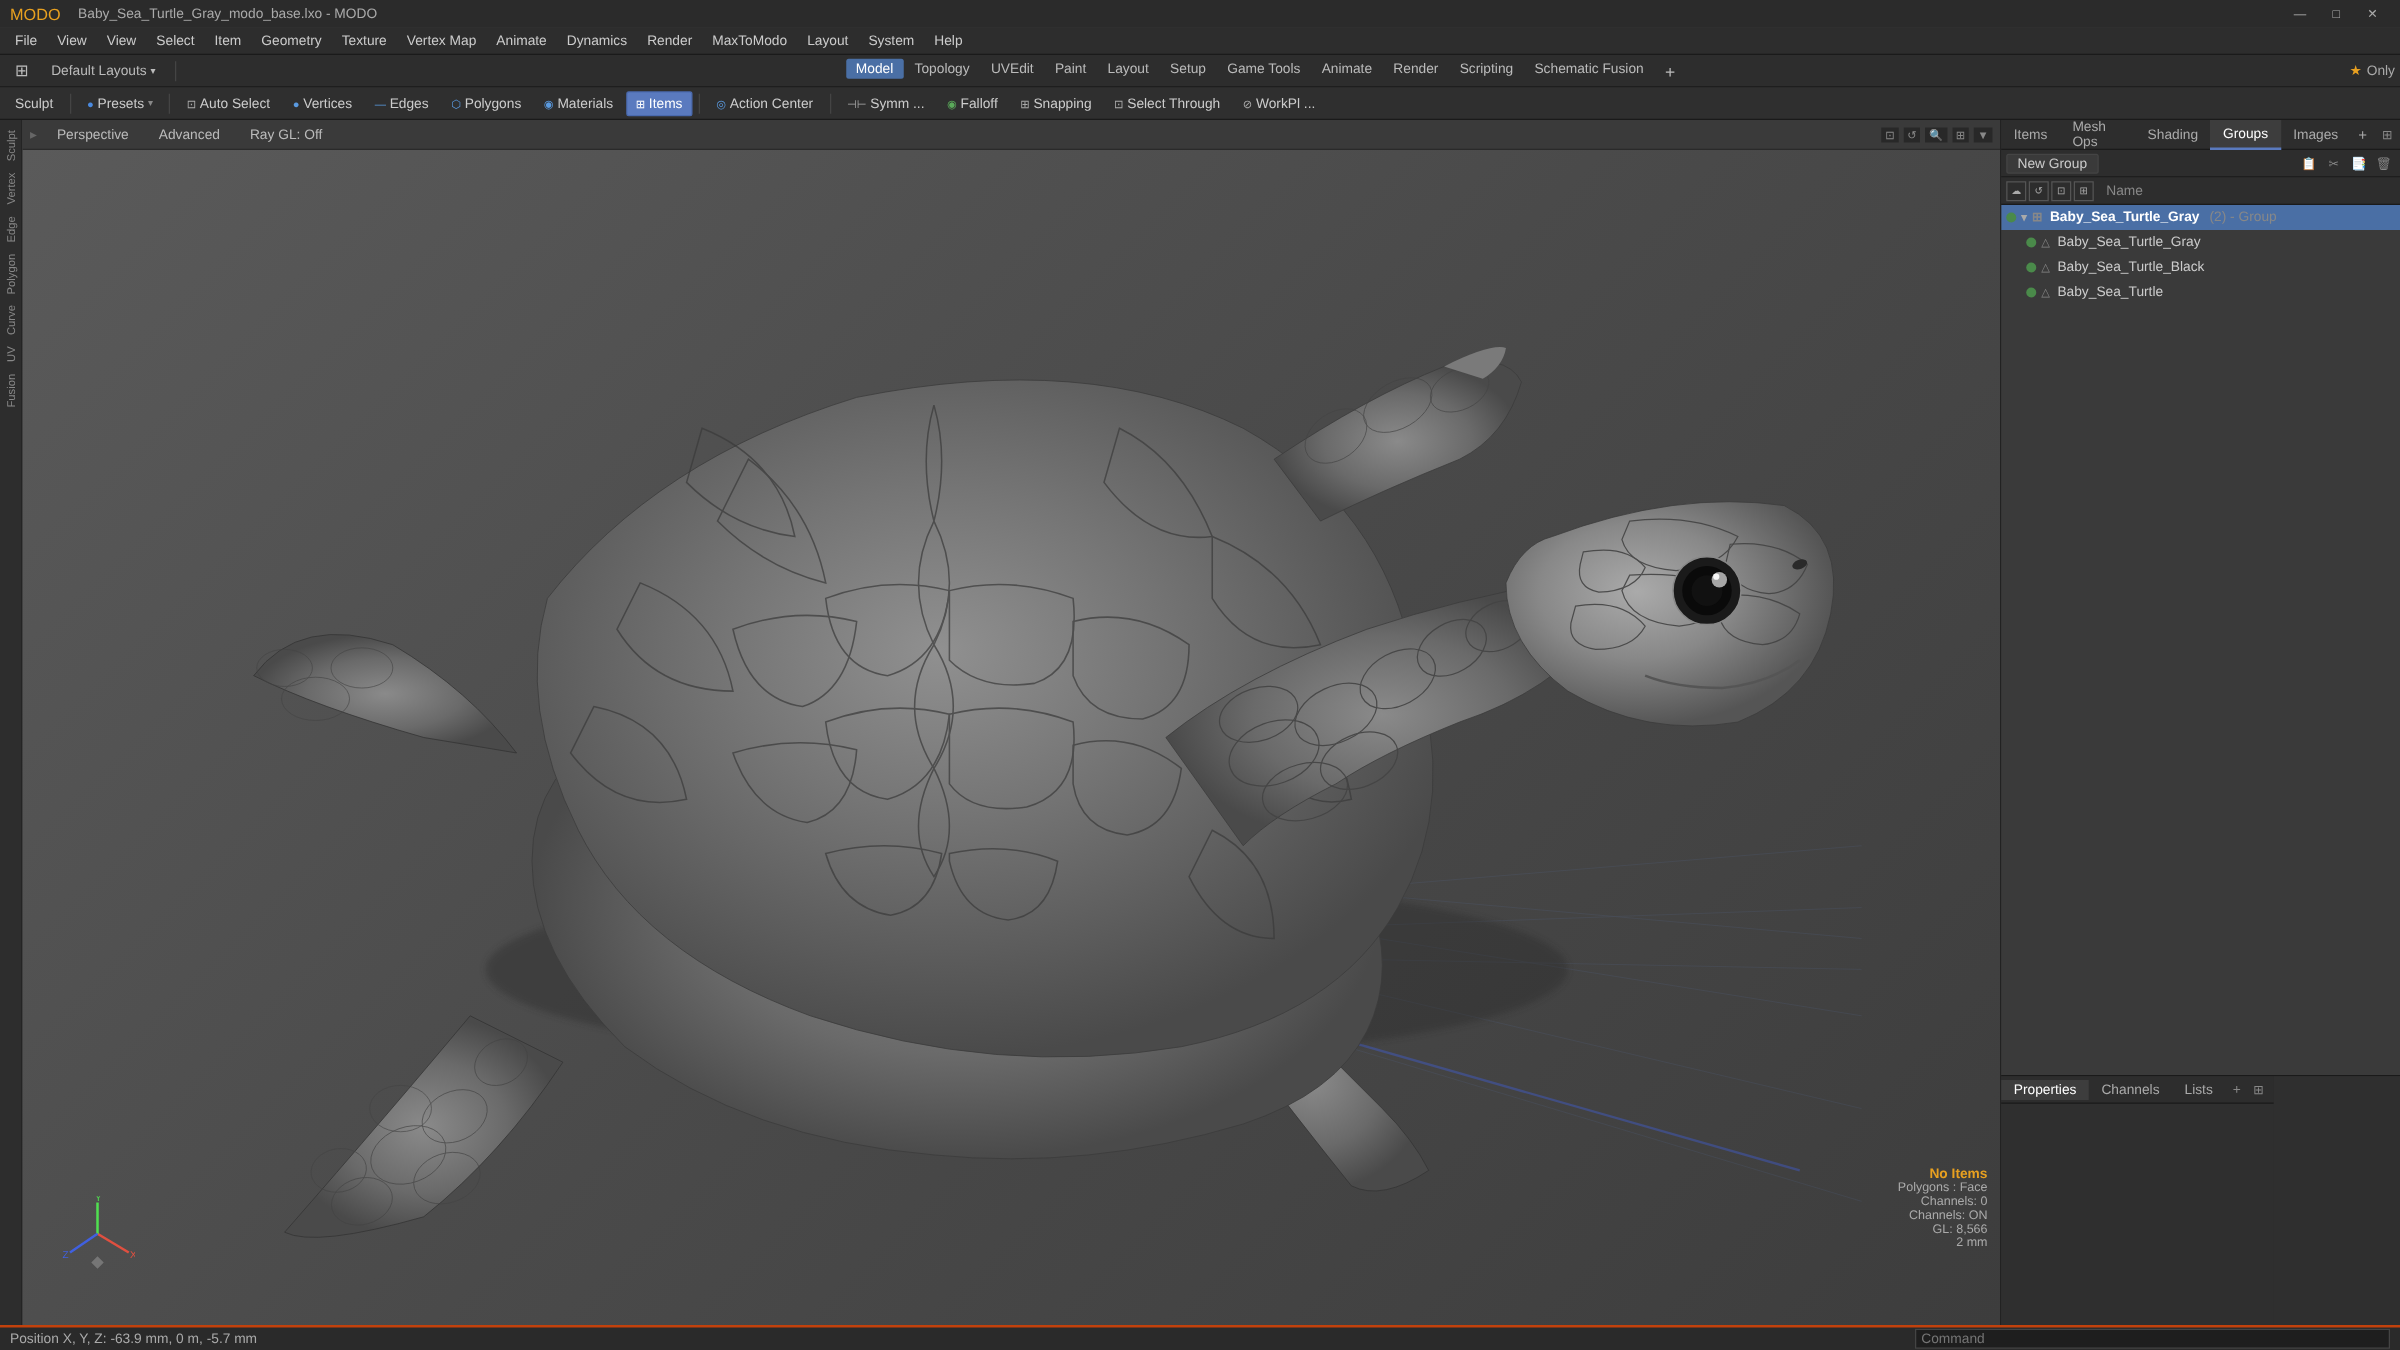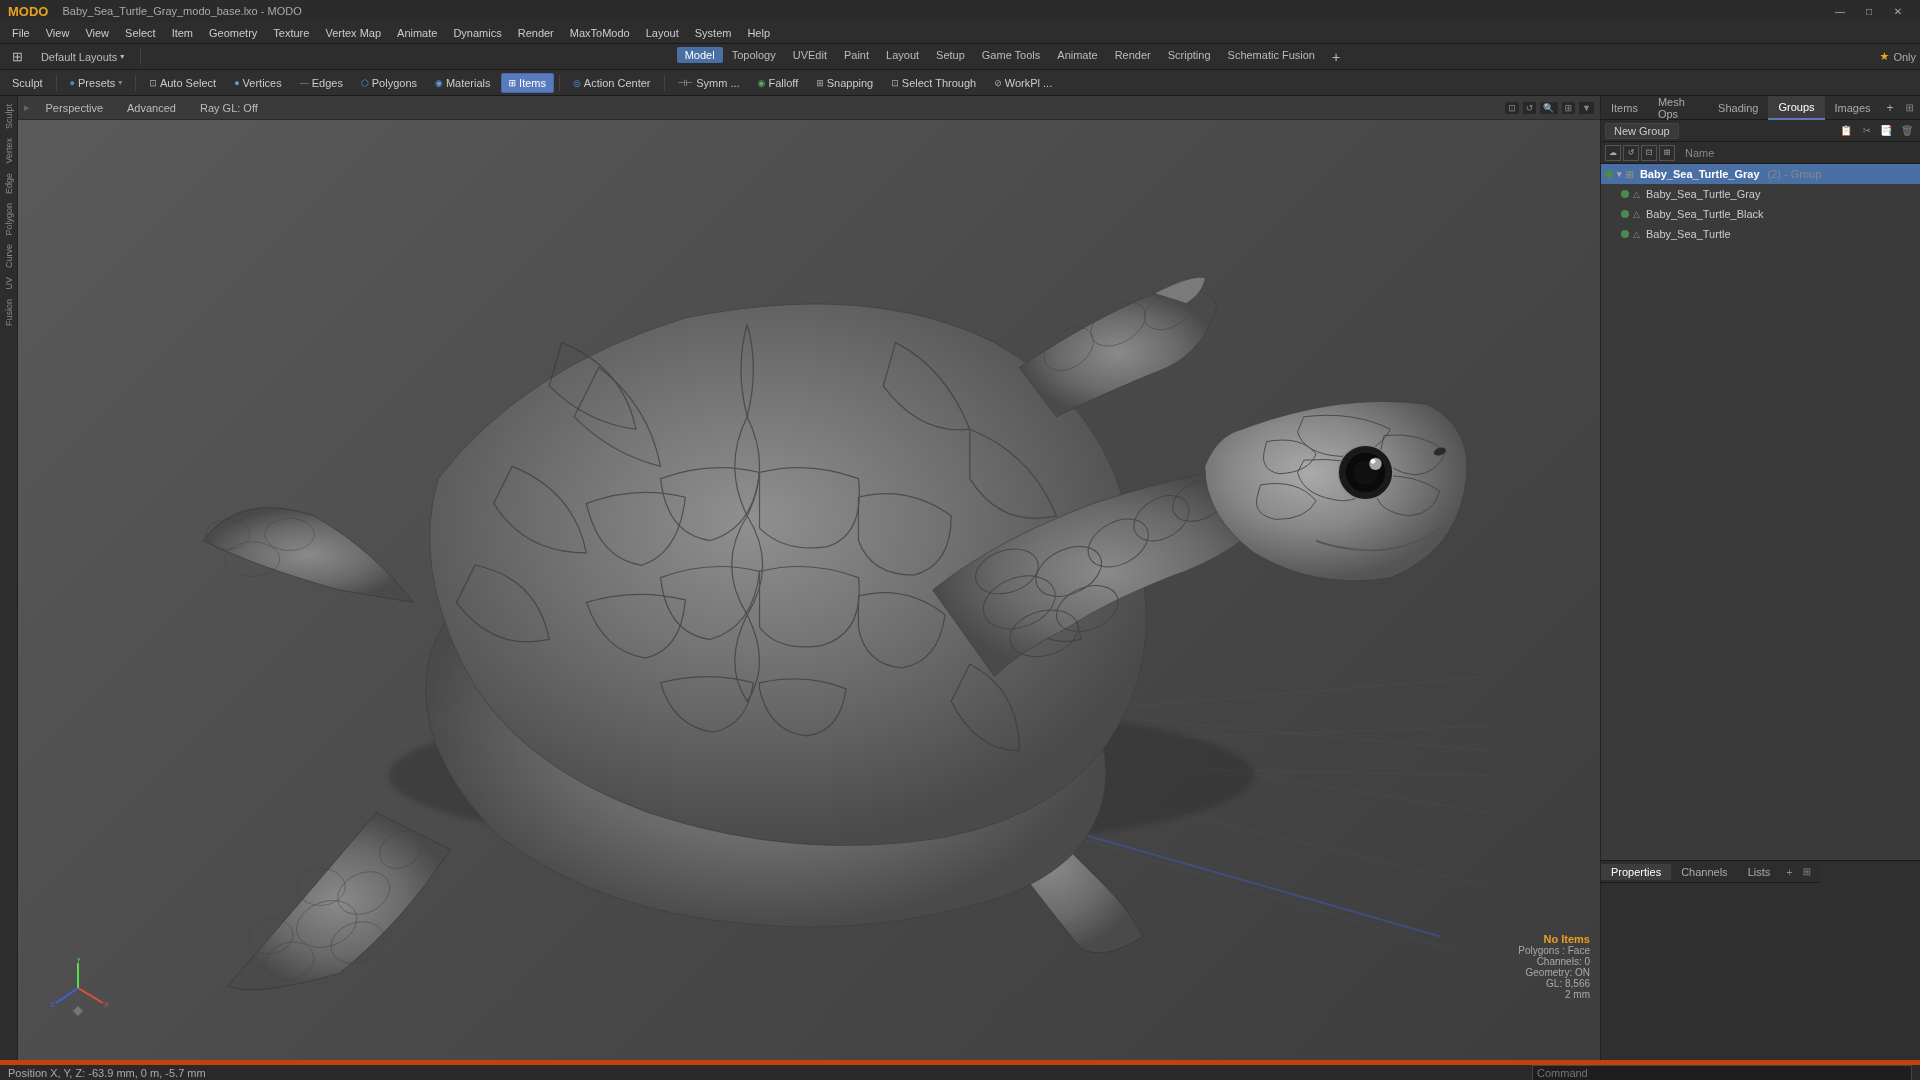--- a/index.html
+++ b/index.html
@@ -111,21 +111,21 @@
     
     #viewport-info {
       position: absolute; bottom: 60px; right: 10px;
       text-align: right; font-size: 10px; color: #aaa;
     }
 
     
     #statusbar {
       height: 20px; background: #2a2a2a;
       display: flex; align-items: center; padding: 0 8px;
-      border-top: 5px solid #c2410c; font-size: 11px; color: #aaa;
+      border-top: 2px solid #c2410c; font-size: 11px; color: #aaa;
     }
     #statusbar-right { margin-left: auto; display: flex; align-items: center; gap: 4px; }
     #command-input {
       background: #1e1e1e; border: 1px solid #444; color: #ccc;
       font-size: 11px; padding: 1px 4px; width: 380px; height: 16px;
     }
 
     
     #right-panel {
       width: 320px; background: #333; 
@@ -199,21 +199,21 @@
     .vp-overlay-btn {
       position: absolute; font-size: 9px; color: #888;
       background: rgba(0,0,0,0.3); padding: 1px 3px; cursor: pointer;
     }
   </style>
 </head>
 <body>
 
 <div id="titlebar">
   <div id="titlebar-left">
-    <span style="font-weight:bold;color:#e8a020;font-size:13px;margin-right:8px;">MODO</span>
+    <span style="font-weight:normal;color:#e8a020;font-size:13px;margin-right:8px;">MODO</span>
     <span style="font-size:11px;color:#aaa;">Baby_Sea_Turtle_Gray_modo_base.lxo - MODO</span>
   </div>
   <div id="titlebar-right">
     <div class="win-btn">—</div>
     <div class="win-btn">□</div>
     <div class="win-btn close">✕</div>
   </div>
 </div>
 
 <div id="menubar">
@@ -491,21 +491,21 @@
           <ellipse cx="760" cy="185" rx="22" ry="15" transform="rotate(-35,760,185)"></ellipse>
         </g>
 
         <path d="M 830 140 Q 860 125 870 128 Q 868 140 855 148 Z" fill="#7a7a7a"></path>
       </svg>
 
       <div id="viewport-info">
         <div style="color:#e8a020;font-size:11px;font-weight:bold;">No Items</div>
         <div>Polygons : Face</div>
         <div>Channels: 0</div>
-        <div>Geometry: ON</div>
+        <div>Channels: ON</div>
         <div>GL: 8,566</div>
         <div>2 mm</div>
       </div>
 
       <div style="position:absolute;bottom:40px;left:30px;">
         <svg width="60" height="60" xmlns="http://www.w3.org/2000/svg">
           <line x1="30" y1="30" x2="55" y2="45" stroke="#e05040" stroke-width="2"></line>
           <line x1="30" y1="30" x2="30" y2="5" stroke="#50e050" stroke-width="2"></line>
           <line x1="30" y1="30" x2="8" y2="45" stroke="#4060e0" stroke-width="2"></line>
           <text x="56" y="49" font-size="8" fill="#e05040">X</text>

